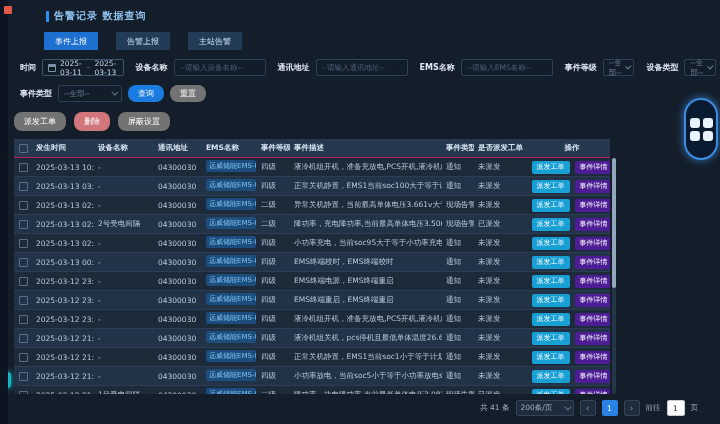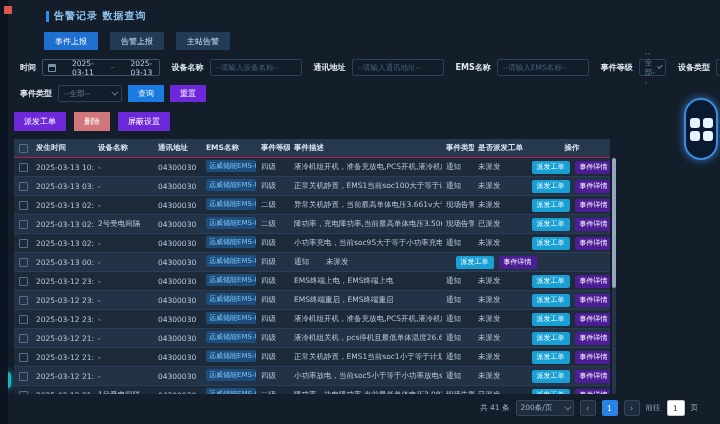--- a/index.html
+++ b/index.html
@@ -12,41 +12,41 @@
   .help-bubble { position:absolute; left:0; top:372px; width:11px; height:16px; background:#17b8c4; border-radius:0 4px 4px 0; box-shadow:0 0 6px #17b8c4; }
 
   .content { position:absolute; left:10px; top:0; width:706px; height:424px; }
 
   
   .title-row { display:flex; align-items:center; margin:9px 0 0 36px; }
   .title-accent { width:3px; height:11px; background:#2a8ff0; margin-right:5px; }
   .page-title { font-size:10px; font-weight:bold; color:#8fc3ee; letter-spacing:1px; }
 
   
-  .tabs { display:flex; gap:12px; margin:9px 0 0 34px; }
+  .tabs { display:flex; gap:18px; margin:9px 0 0 34px; }
   .tab { height:18px; padding:0 11px; font-size:8px; display:flex; align-items:center; color:#cfe0f0; background:#223c58; border:none; cursor:pointer; border-radius:1px; }
   .tab.active { background:#1d6fd0; color:#fff; }
 
   
   .filter-row { display:flex; align-items:center; margin:9px 0 0 4px; gap:6px; flex-wrap:nowrap; }
   .f-label { font-size:8px; font-weight:bold; color:#dfe8f2; white-space:nowrap; margin-left:6px; }
   .f-input, .f-select, .date-range { height:17px; background:#121d2a; border:1px solid #2c4158; border-radius:2px; font-size:7.5px; color:#c4d4e4; display:flex; align-items:center; padding:0 5px; }
   .f-input { width:92px; color:#47607a; }
   .f-input::placeholder { color:#47607a; font-size:7.5px; }
   input.f-input { outline:none; }
-  .date-range { width:128px; border-color:#3a546e; gap:16px; }
+  .date-range { width:128px; border-color:#3a546e; gap:4px; }
   .cal-icon { width:8px; height:8px; border:1px solid #7b91a8; border-top:3px solid #7b91a8; border-radius:1px; flex:0 0 auto; }
   .date-text { color:#c4d4e4; }
   .date-sep { width:6px; height:1px; background:#3a546e; }
   .f-select { width:64px; justify-content:space-between; color:#6e849c; }
   .chev { width:5px; height:5px; border-right:1px solid #6e849c; border-bottom:1px solid #6e849c; transform:rotate(45deg) translateY(-2px); }
 
-  .btn { height:17px; padding:0 10px; border:none; border-radius:0; font-size:8px; color:#fff; cursor:pointer; display:flex; align-items:center; }
+  .btn { height:17px; padding:0 10px; border:none; border-radius:8px; font-size:8px; color:#fff; cursor:pointer; display:flex; align-items:center; }
   .btn-blue { background:#1a7ce0; }
-  .btn-teal { background:#6d28d9; }
+  .btn-teal { background:#737373; }
   .btn-red  { background:#d1767b;font-family:Liberation Mono, monospace; }
 
   .action-row { display:flex; gap:8px; margin:10px 0 0 4px; }
   .action-row .btn { height:19px; }
 
   
   .table { margin:8px 0 0 4px; width:596px; position:relative; }
   .tr { display:flex; align-items:center; height:19px; border-bottom:1px solid #2b3e55; background:#1c2a3a; }
   .tr:nth-child(even) { background:#223348; }
   .thead { display:flex; align-items:center; height:19px; background:#25384e; border-bottom:1px solid #be185d; }
@@ -257,38 +257,39 @@
 
   <div class="tr">
     <div class="td c-check">
             <span class="checkbox"></span>
           </div>
     <div class="td c-time">2025-03-13 00:04:58</div>
     <div class="td c-device">-</div>
     <div class="td c-addr">04300030</div>
     <div class="td c-ems"><span class="ems-tag">远威储能EMS-04..</span></div>
     <div class="td c-level">四级</div>
+    <div class="td c-desc">EMS终端校时，EMS终端校时</div>
     <div class="td c-type">通知</div>
     <div class="td c-disp">未派发</div>
     <div class="td c-op">
       <button class="btn-mini blue">派发工单</button>
       <button class="btn-mini pink">事件详情</button>
     </div>
   </div>
 
   <div class="tr">
     <div class="td c-check">
             <span class="checkbox"></span>
           </div>
     <div class="td c-time">2025-03-12 23:53:42</div>
     <div class="td c-device">-</div>
     <div class="td c-addr">04300030</div>
     <div class="td c-ems"><span class="ems-tag">远威储能EMS-04..</span></div>
     <div class="td c-level">四级</div>
-    <div class="td c-desc">EMS终端上电，EMS终端上电</div>
+    <div class="td c-desc">EMS终端电源，EMS终端重启</div>
     <div class="td c-type">通知</div>
     <div class="td c-disp">未派发</div>
     <div class="td c-op">
       <button class="btn-mini blue">派发工单</button>
       <button class="btn-mini pink">事件详情</button>
     </div>
   </div>
 
   <div class="tr">
     <div class="td c-check">

